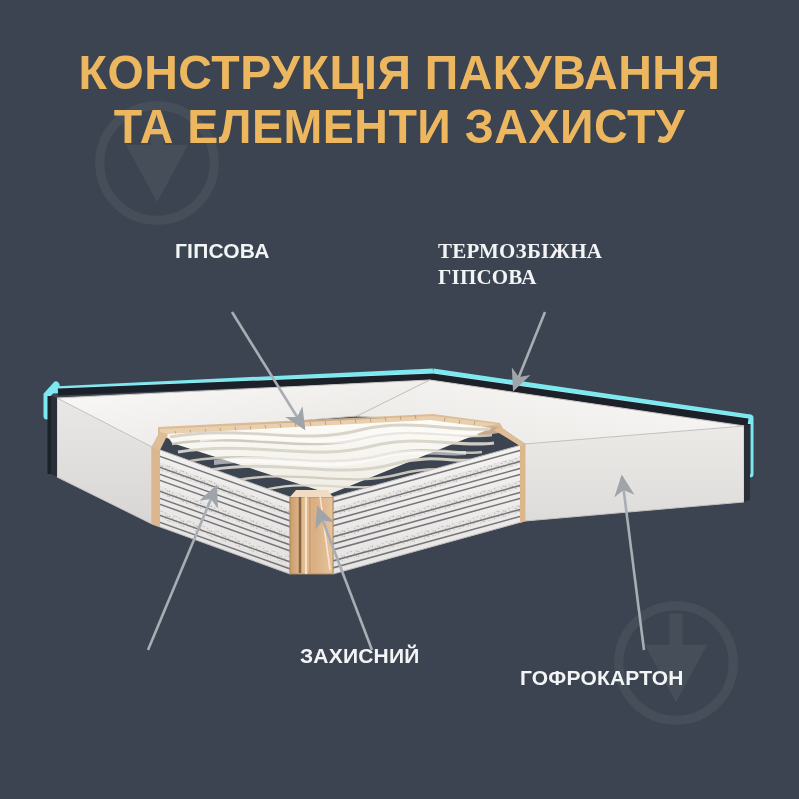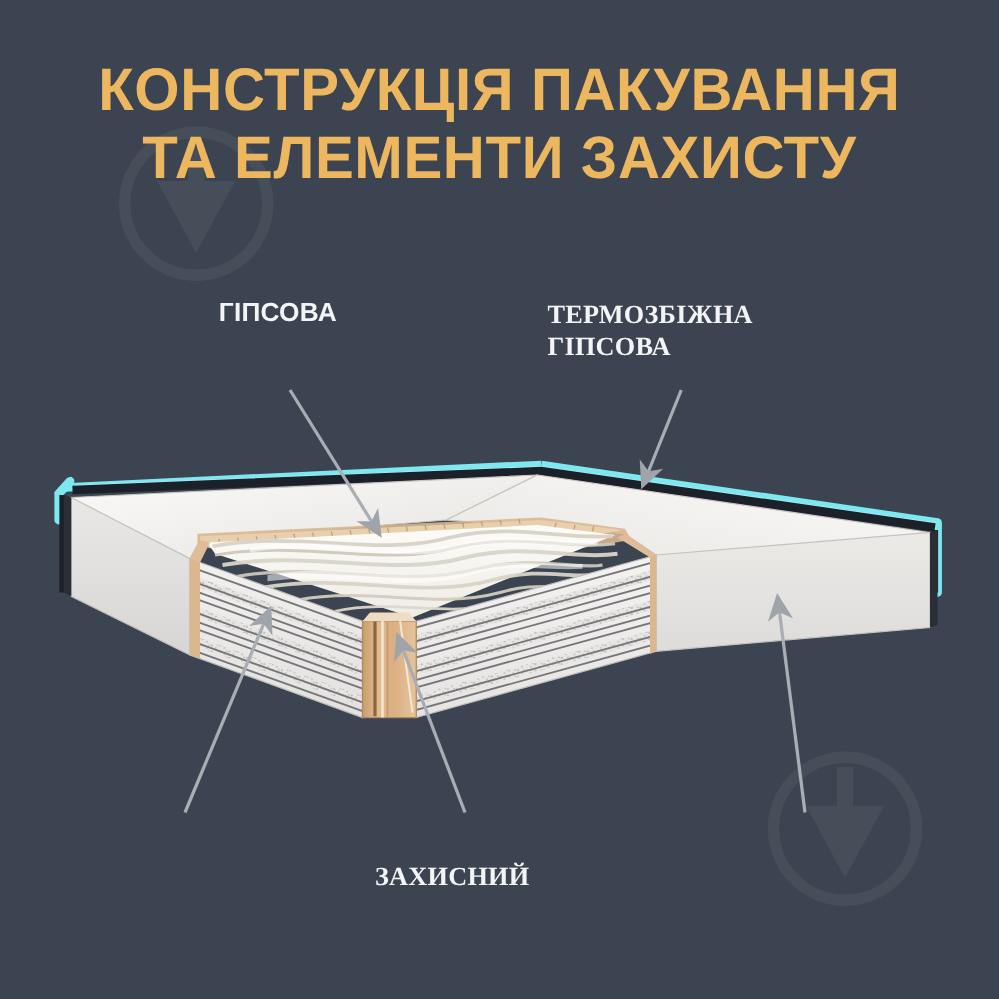--- a/index.html
+++ b/index.html
@@ -37,21 +37,21 @@
     font-size:21px;
     line-height:26px;
     letter-spacing:.2px;
     white-space:nowrap;
   }
   .lbl span{display:block;}
 
   .lbl-gypsum{left:175px;top:238px;width:200px;}
   .lbl-film{left:438px;top:238px;width:210px;font-family:Liberation Serif, serif;}
   .lbl-foam{left:76px;top:665px;width:215px;}
-  .lbl-corner{left:300px;top:688px;width:190px;font-family:Liberation Serif, serif;}
+  .lbl-corner{left:300px;top:643px;width:190px;}
   .lbl-cardboard{left:520px;top:665px;width:230px;}
 
   
   .illus{position:absolute;left:0;top:0;width:799px;height:799px;}
   .illus svg{display:block;width:799px;height:799px;}
 </style>
 </head>
 <body>
 
 <div class="stage">
@@ -296,14 +296,17 @@
   <div class="lbl lbl-film">
     <span>ТЕРМОЗБІЖНА</span>
     <span>ГІПСОВА</span>
   </div>
 
 
   <div class="lbl lbl-corner">
     <span>ЗАХИСНИЙ</span>
   </div>
 
+  <div class="lbl lbl-cardboard">
+    <span>ГОФРОКАРТОН</span>
+  </div>
 
 </div>
 
 </body></html>

